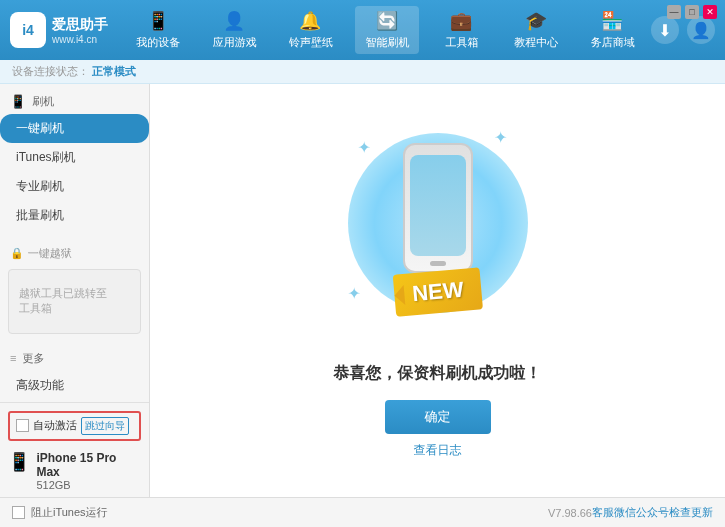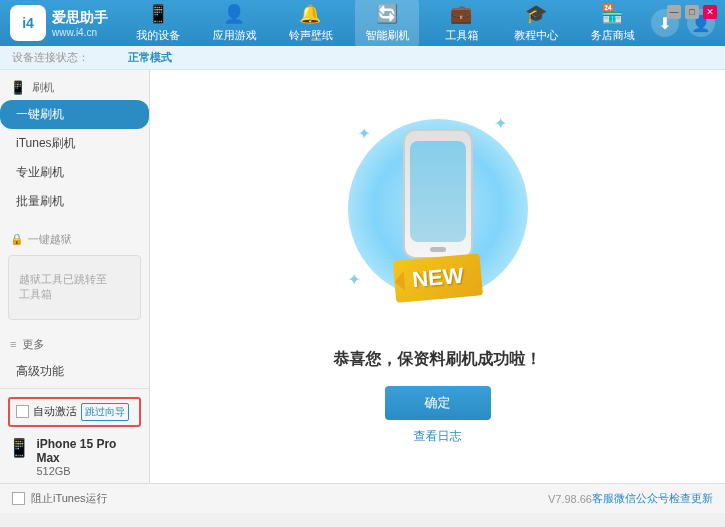--- a/index.html
+++ b/index.html
@@ -1,19 +1,19 @@
 <!DOCTYPE html>
 <html><head>
   <meta charset="utf-8">
   <style>
     * { margin: 0; padding: 0; box-sizing: border-box; }
     body { width: 725px; height: 527px; font-family: 'Microsoft YaHei', SimHei, sans-serif; font-size: 12px; overflow: hidden; background: #f0f0f0; }
 
     
-    .header { background: linear-gradient(180deg, #3a9fd8 0%, #2b8cc4 100%); height: 46px; display: flex; align-items: center; padding: 4px 10px; color: white; }
+    .header { background: linear-gradient(180deg, #3a9fd8 0%, #2b8cc4 100%); height: 60px; display: flex; align-items: center; padding: 4px 10px; color: white; }
     .logo-area { display: flex; align-items: center; gap: 6px; width: 110px; }
     .logo-icon { width: 36px; height: 36px; background: #fff; border-radius: 8px; display: flex; align-items: center; justify-content: center; }
     .logo-icon span { color: #2b8cc4; font-weight: bold; font-size: 14px; }
     .logo-text { display: flex; flex-direction: column; }
     .logo-text .name { font-size: 14px; font-weight: bold; color: #fff; }
     .logo-text .url { font-size: 10px; color: rgba(255,255,255,0.8); }
 
     .nav-items { display: flex; flex: 1; justify-content: space-around; align-items: center; }
     .nav-item { display: flex; flex-direction: column; align-items: center; gap: 3px; cursor: pointer; padding: 4px 10px; border-radius: 4px; color: white; min-width: 60px; }
     .nav-item.active { background: rgba(255,255,255,0.2); }
@@ -26,21 +26,21 @@
     
     .win-controls { position: absolute; top: 5px; right: 8px; display: flex; gap: 4px; }
     .win-btn { width: 14px; height: 14px; border-radius: 2px; cursor: pointer; display: flex; align-items: center; justify-content: center; font-size: 9px; }
     .win-min { background: #aaa; color: #333; }
     .win-max { background: #aaa; color: #333; }
     .win-close { background: #e05; color: white; }
 
     
     .status-bar { background: #e8f4fb; padding: 4px 12px; font-size: 11px; color: #666; border-bottom: 1px solid #d0e8f5; }
     .status-bar span.label { color: #999; }
-    .status-bar span.value { color: #2b8cc4; font-weight: bold; margin-left: 36px; }
+    .status-bar span.value { color: #2b8cc4; font-weight: bold; }
 
     
     .main { display: flex; height: calc(527px - 60px - 24px - 30px); }
 
     
     .sidebar { width: 150px; background: #f5f5f5; border-right: 1px solid #ddd; padding-top: 5px; flex-shrink: 0; display: flex; flex-direction: column; }
     .sidebar-section { margin-bottom: 2px; }
     .sidebar-group-header { display: flex; align-items: center; gap: 6px; padding: 5px 10px; color: #666; font-size: 11px; }
     .sidebar-group-icon { font-size: 13px; color: #2b8cc4; }
     .sidebar-item { padding: 6px 16px; cursor: pointer; color: #444; font-size: 12px; }

